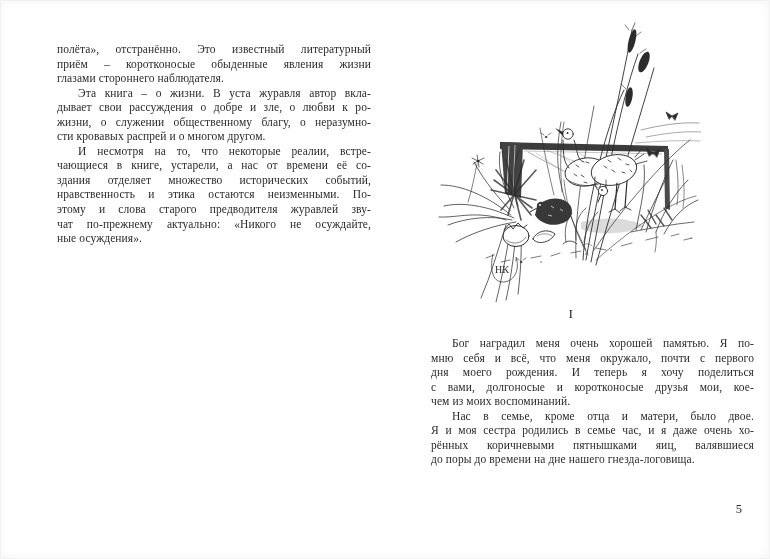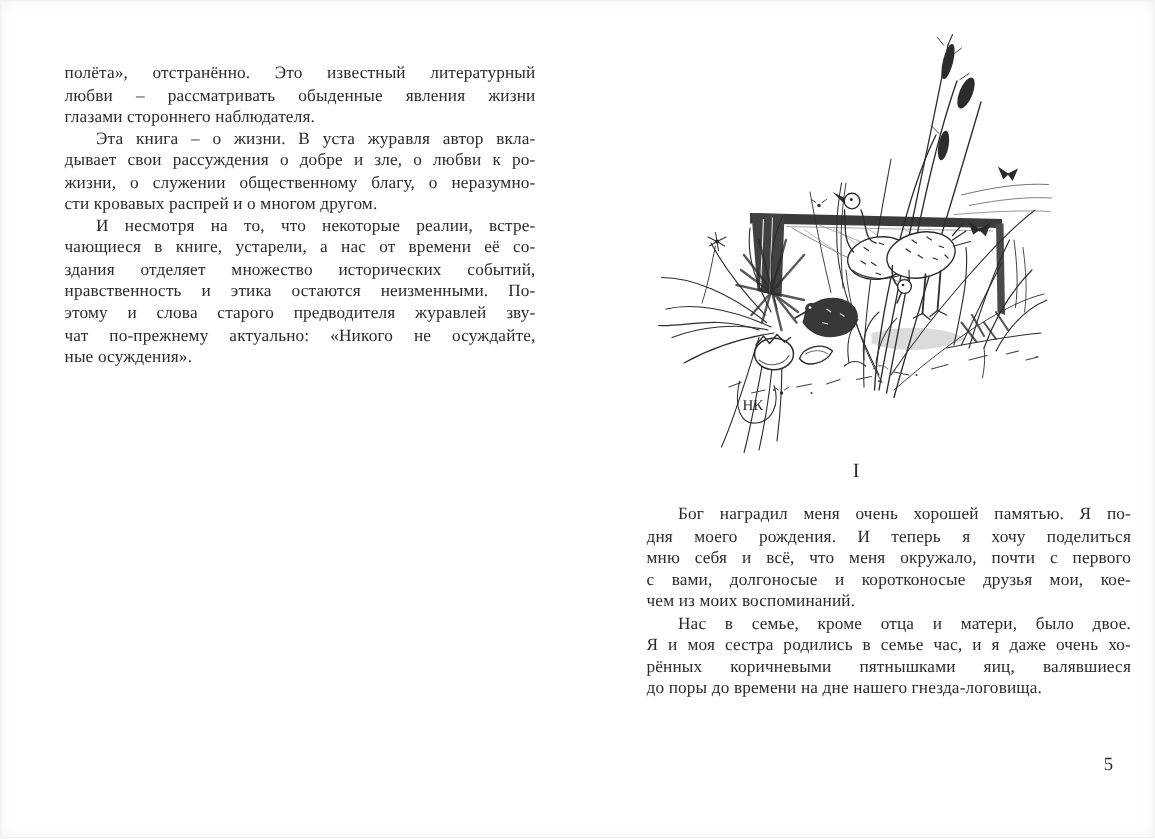--- a/index.html
+++ b/index.html
@@ -9,21 +9,21 @@
     font-family:"Liberation Serif", serif;
   }
   .sheet-edge {
     position:absolute; inset:0; pointer-events:none;
     box-shadow: inset 0 0 0 1px #f2f2f2, inset 0 0 12px rgba(0,0,0,0.05);
   }
   .textblock {
     position:absolute; font-size:11.5px; line-height:14.55px;
     letter-spacing:0.1px;
   }
-  .tb-left  { left:43px;  top:42px;  width:314px; }
+  .tb-left  { left:57px;  top:42px;  width:314px; }
   .tb-right { left:431px; top:336px; width:323px; }
   .tline { text-align:justify; text-align-last:justify; height:14.55px; overflow:hidden; white-space:normal; }
   .tline.tlast { text-align:center; text-align-last:left; }
   .tline.tindent { text-indent:21px; }
   .chapter {
     position:absolute; left:431px; top:306px; width:280px;
     text-align:center; font-size:13.5px; letter-spacing:0.5px;
   }
   .pagenum {
     position:absolute; left:431px; top:502px; width:323px;
@@ -36,21 +36,21 @@
   .illustration svg { width:100%; height:100%; display:block; }
 </style>
 </head>
 <body>
 
 <div class="sheet-edge"></div>
 
 <div class="textblock tb-left">
     <div class="para">
       <div class="tline">полёта», отстранённо. Это известный литературный</div>
-      <div class="tline">любви – рассматривать обыденные явления жизни</div>
+      <div class="tline">приём – коротконосые обыденные явления жизни</div>
       <div class="tline tlast">глазами стороннего наблюдателя.</div>
     </div>
     <div class="para">
       <div class="tline tindent">Эта книга – о жизни. В уста журавля автор вкла-</div>
       <div class="tline">дывает свои рассуждения о добре и зле, о любви к ро-</div>
       <div class="tline">жизни, о служении общественному благу, о неразумно-</div>
       <div class="tline tlast">сти кровавых распрей и о многом другом.</div>
     </div>
     <div class="para">
       <div class="tline tindent">И несмотря на то, что некоторые реалии, встре-</div>
@@ -229,22 +229,22 @@
       <text x="59" y="263" font-family="Liberation Serif, serif" font-size="10" fill="#2c2c2c">НК</text>
     </g>
   </svg>
 </div>
 
 <div class="chapter">I</div>
 
 <div class="textblock tb-right">
     <div class="para">
       <div class="tline tindent">Бог наградил меня очень хорошей памятью. Я по-</div>
+      <div class="tline">мню себя и всё, что меня окружало, почти с первого</div>
       <div class="tline">дня моего рождения. И теперь я хочу поделиться</div>
-      <div class="tline">мню себя и всё, что меня окружало, почти с первого</div>
       <div class="tline">с вами, долгоносые и коротконосые друзья мои, кое-</div>
       <div class="tline tlast">чем из моих воспоминаний.</div>
     </div>
     <div class="para">
       <div class="tline tindent">Нас в семье, кроме отца и матери, было двое.</div>
       <div class="tline">Я и моя сестра родились в семье час, и я даже очень хо-</div>
       <div class="tline">рённых коричневыми пятнышками яиц, валявшиеся</div>
       <div class="tline tlast">до поры до времени на дне нашего гнезда-логовища.</div>
     </div>
   </div>

